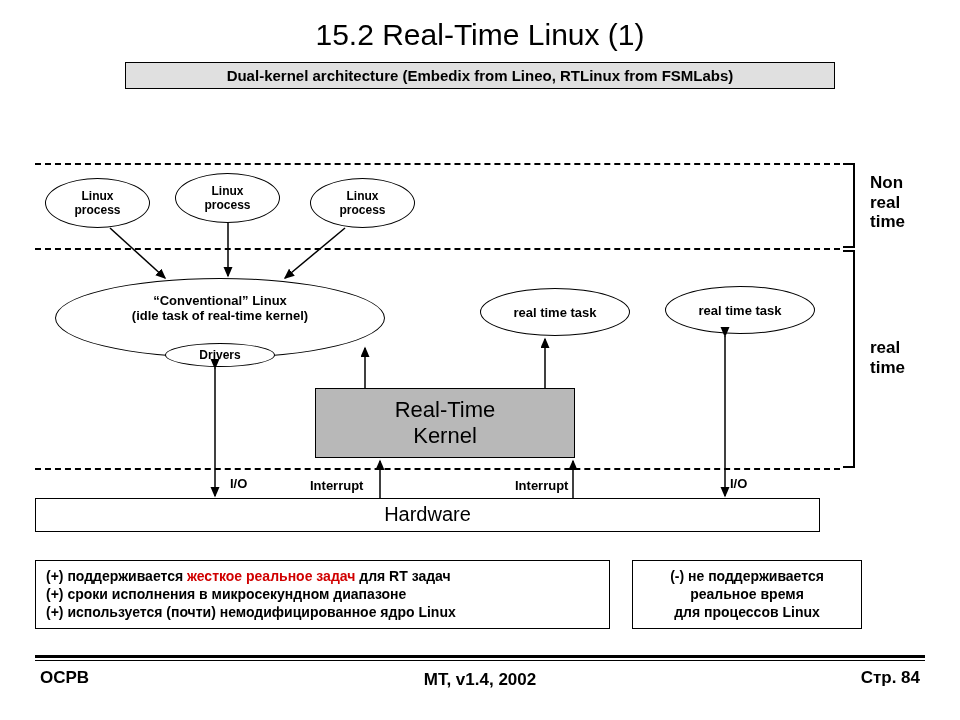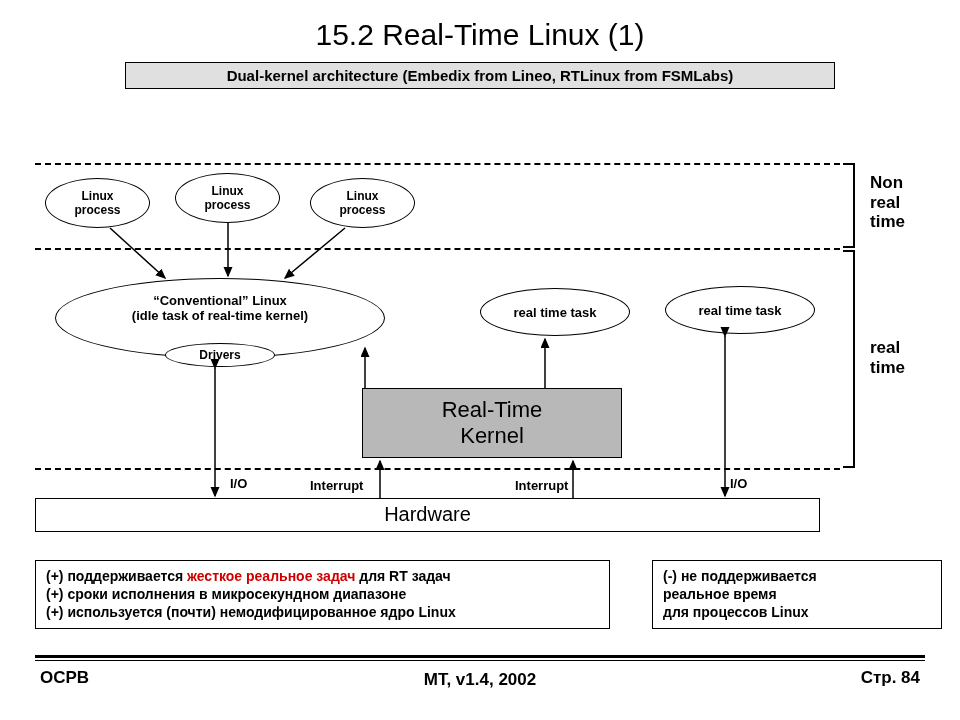--- a/index.html
+++ b/index.html
@@ -75,21 +75,20 @@
   }
   .rt-kernel {
     position: absolute;
     border: 1.5px solid #000;
     background: #b8b8b8;
     font-size: 22px;
     text-align: center;
     display: flex;
     flex-direction: column;
     justify-content: center;
-    margin-left: 47px;
   }
   .hardware {
     position: absolute;
     border: 1.5px solid #000;
     background: #fff;
     font-size: 20px;
     text-align: center;
     line-height: 30px;
   }
   .zone-label {
@@ -223,21 +222,21 @@
 </div>
 
 <div class="pros-box" style="left:35px; top:560px; width:575px;">
   <div>
     <span>(+) поддерживается </span><span class="highlight">жесткое реальное задач</span><span> для RT задач</span>
   </div>
   <div>(+) сроки исполнения в микросекундном диапазоне</div>
   <div>(+) используется (почти) немодифицированное ядро Linux</div>
 </div>
 
-<div class="cons-box" style="left:652px; top:560px; width:290px;">
+<div class="cons-box" style="left:632px; top:560px; width:230px;text-align:center;">
   <div>(-) не поддерживается</div>
   <div>реальное время</div>
   <div>для процессов Linux</div>
 </div>
 
 <div class="footer-line" style="top:655px;"></div>
 <div class="footer-line2" style="top:660px;"></div>
 <div class="footer-left" style="left:40px;  top:668px;">ОСРВ</div>
 <div class="footer-center" style="left:0; right:0; top:670px; text-align:center;">MT, v1.4, 2002</div>
 <div class="footer-right" style="right:40px; top:668px;">Стр. 84</div>

